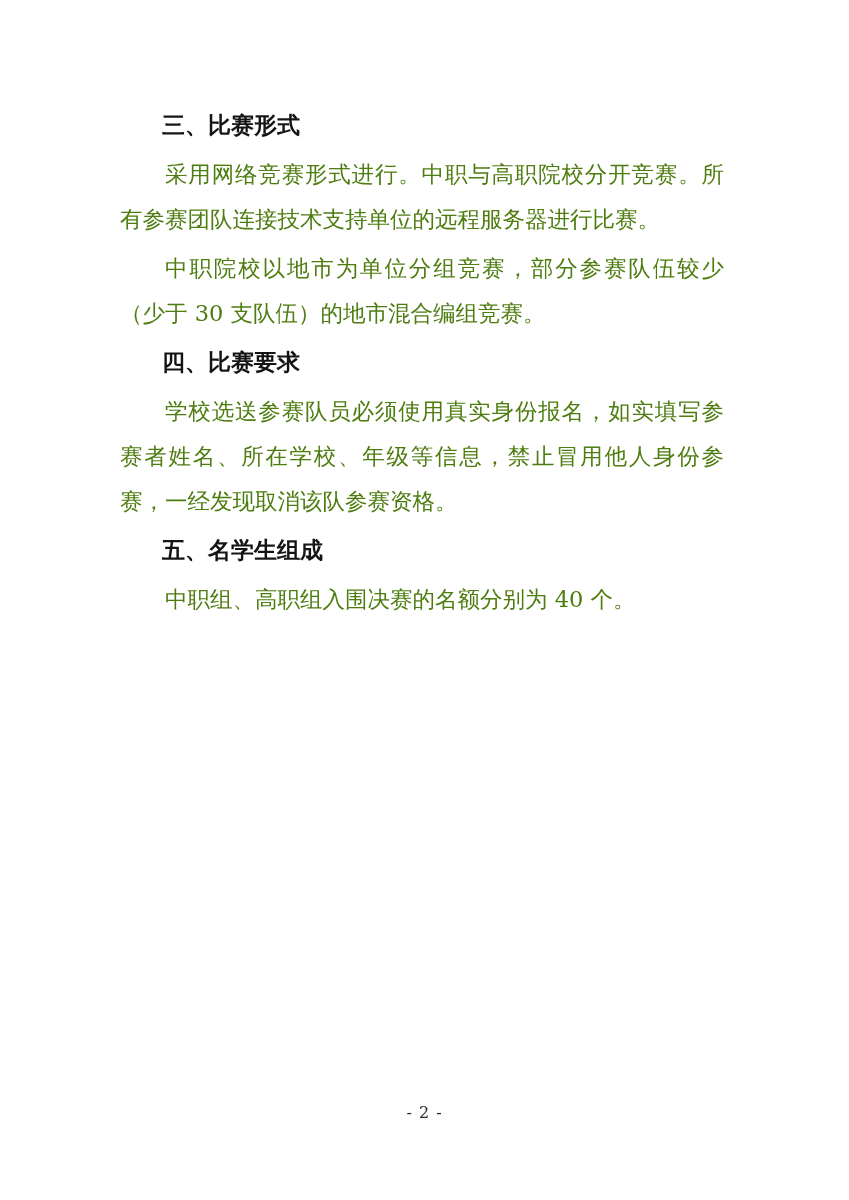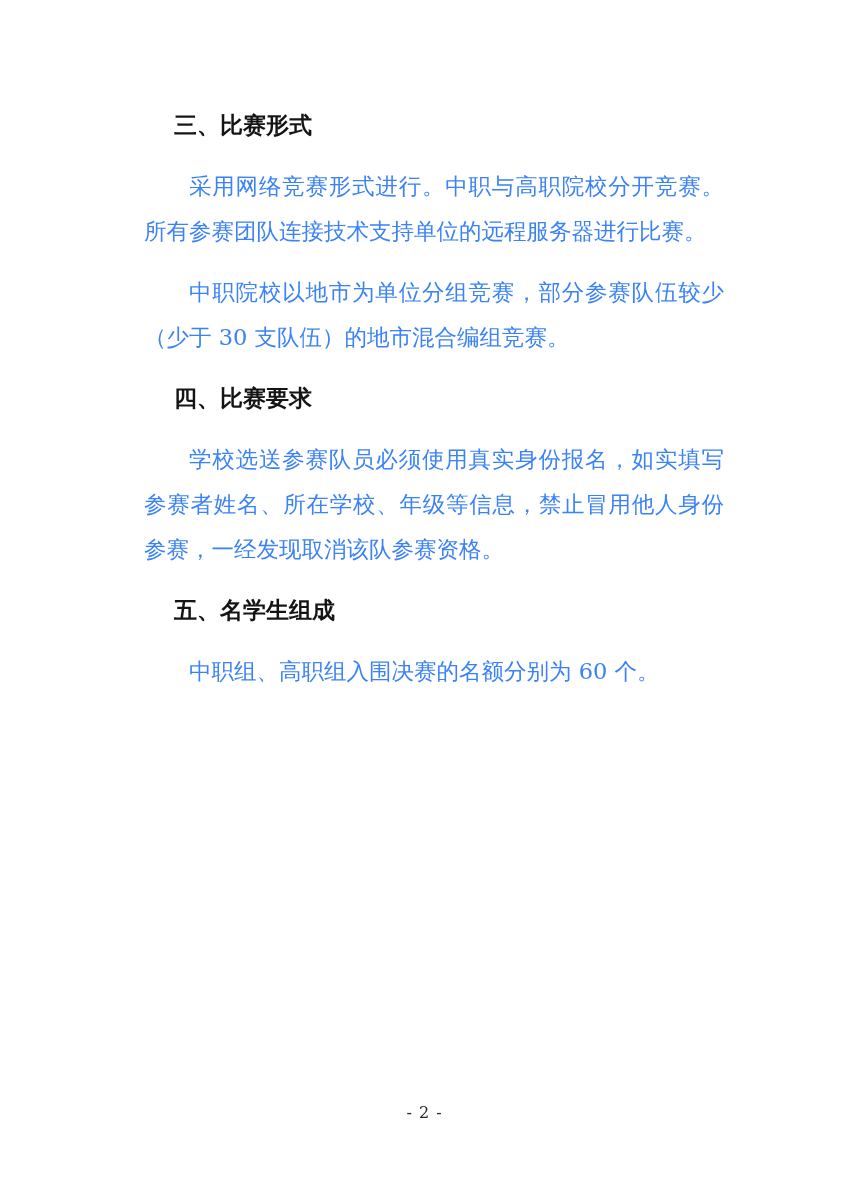--- a/index.html
+++ b/index.html
@@ -12,41 +12,41 @@
     width: 849px;
     height: 1200px;
     background: #ffffff;
     overflow: hidden;
     font-family: "DejaVu Serif", "Liberation Serif", serif;
     color: #1f1f1f;
   }
   .content {
     position: absolute;
     top: 103px;
-    left: 128px;
+    left: 116px;
     width: 612px;
   }
   .sec-heading {
     font-family: "DejaVu Sans", "Liberation Sans", sans-serif;
     font-weight: bold;
     font-size: 23px;
     line-height: 45px;
     text-indent: 2em;
     color: #141414;
     margin: 0;
   }
   p.body-para {
     font-size: 22.5px;
     line-height: 45px;
-    margin: 16px;
+    margin: 4px;
     text-indent: 2em;
     text-align: justify;
     text-justify: inter-ideograph;
     word-break: break-all;
-    color: #3b82f6;
+    color: #4d7c0f;
   }
   .page-footer {
     position: absolute;
     top: 1098px;
     left: 0;
     width: 849px;
     text-align: center;
     font-size: 16px;
     line-height: 30px;
     color: #2a2a2a;
@@ -57,18 +57,18 @@
 <body>
 
 <div class="page">
   <div class="content" id="content">
       <div class="sec-heading">三、比赛形式</div>
       <p class="body-para">采用网络竞赛形式进行。中职与高职院校分开竞赛。所有参赛团队连接技术支持单位的远程服务器进行比赛。</p>
       <p class="body-para">中职院校以地市为单位分组竞赛，部分参赛队伍较少（少于 30 支队伍）的地市混合编组竞赛。</p>
       <div class="sec-heading">四、比赛要求</div>
       <p class="body-para">学校选送参赛队员必须使用真实身份报名，如实填写参赛者姓名、所在学校、年级等信息，禁止冒用他人身份参赛，一经发现取消该队参赛资格。</p>
       <div class="sec-heading">五、名学生组成</div>
-      <p class="body-para">中职组、高职组入围决赛的名额分别为 60 个。</p>
+      <p class="body-para">中职组、高职组入围决赛的名额分别为 40 个。</p>
     </div>
   <div class="page-footer">
     <span>- 2 -</span>
   </div>
 </div>
 
 </body></html>

